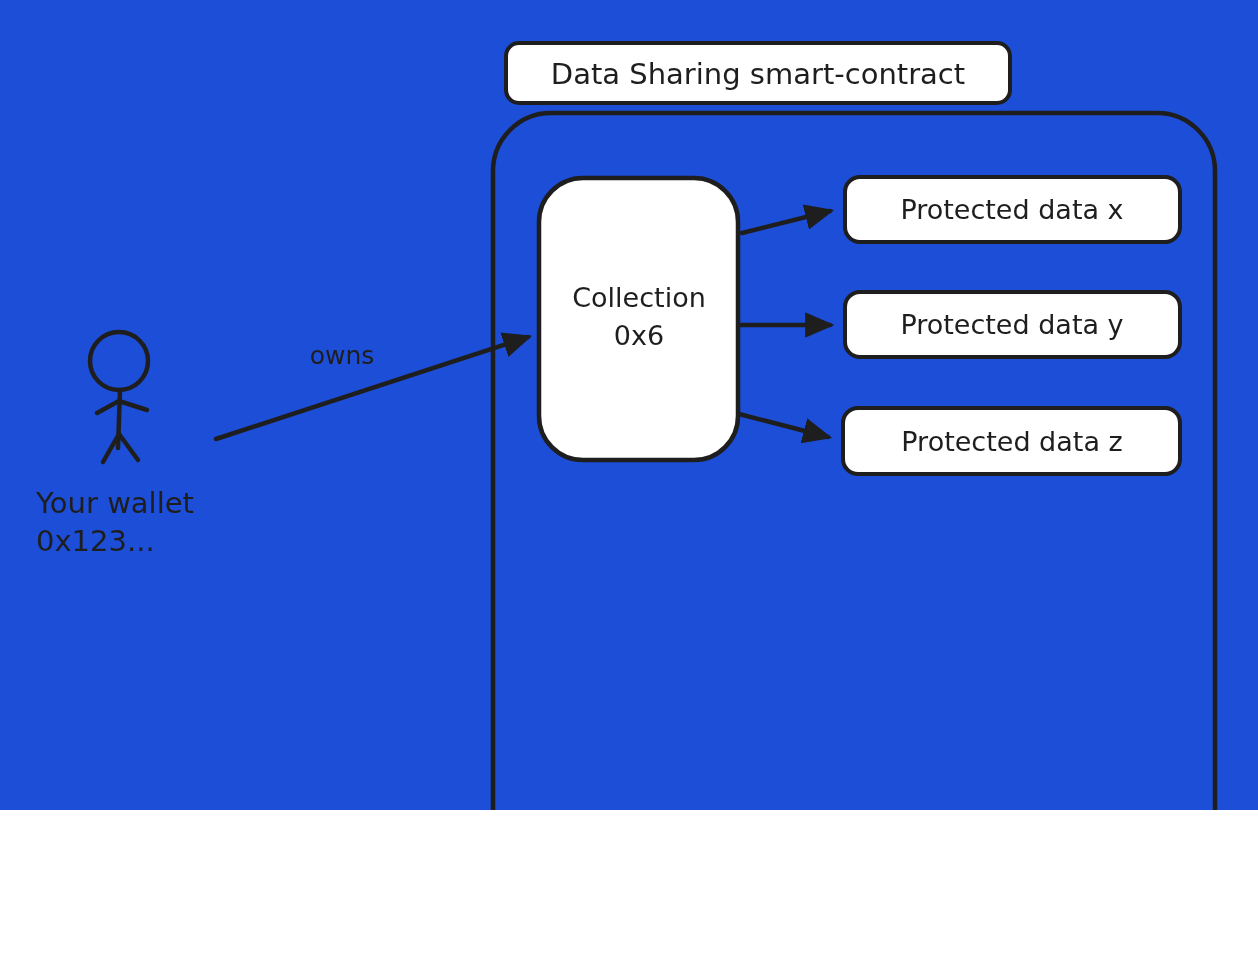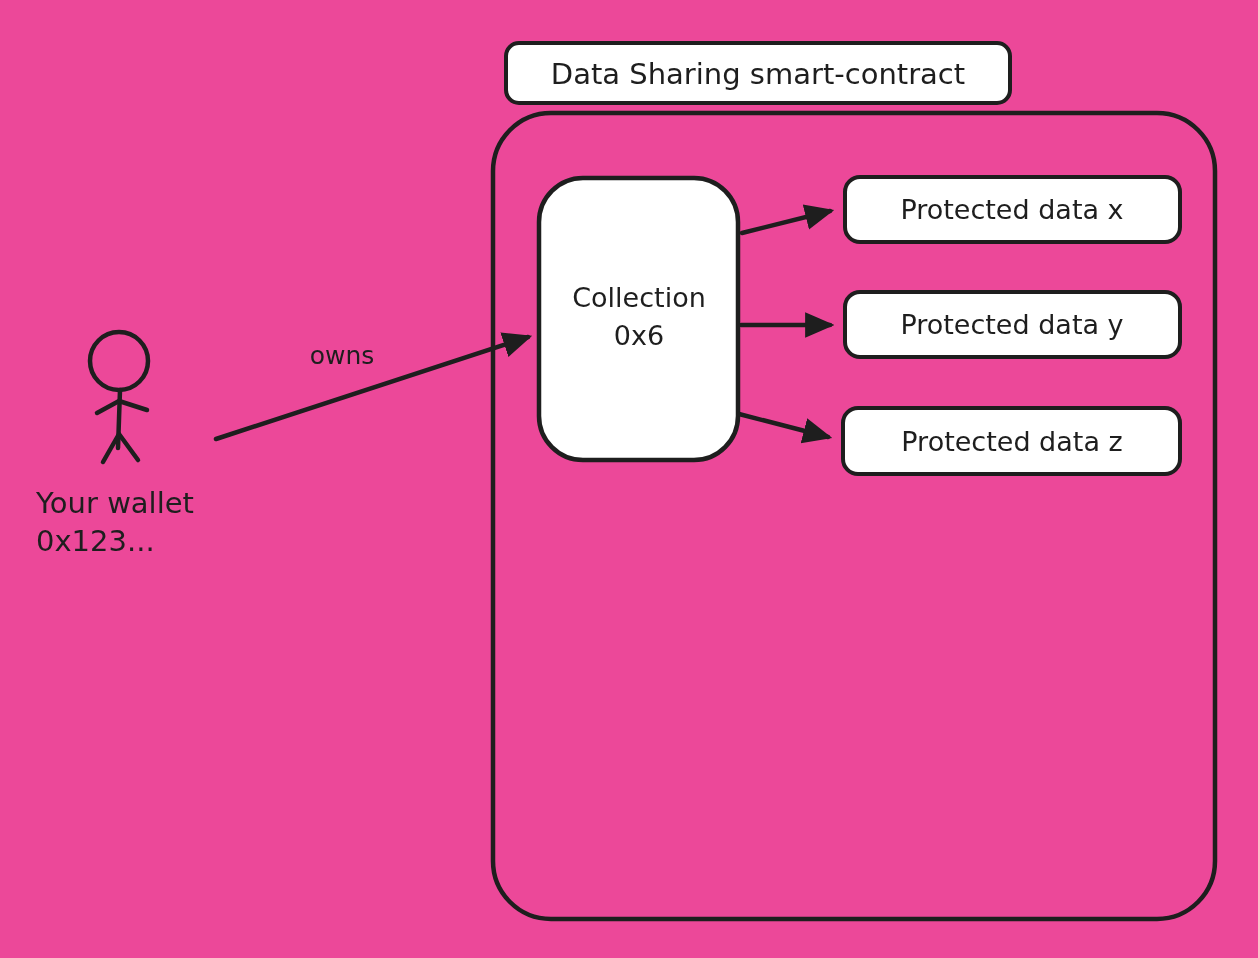--- a/index.html
+++ b/index.html
@@ -3,22 +3,22 @@
 <meta charset="utf-8">
 <style>
   html, body {
     margin: 0;
     padding: 0;
     background: #ffffff;
   }
   .canvas {
     position: relative;
     width: 1258px;
-    height: 958px;
-    background: #ec4899;
+    height: 810px;
+    background: #1d4ed8;
     overflow: hidden;
     font-family: "DejaVu Sans", sans-serif;
   }
   svg {
     display: block;
   }
   .stroke {
     fill: none;
     stroke: #1e1e1e;
     stroke-linecap: round;

